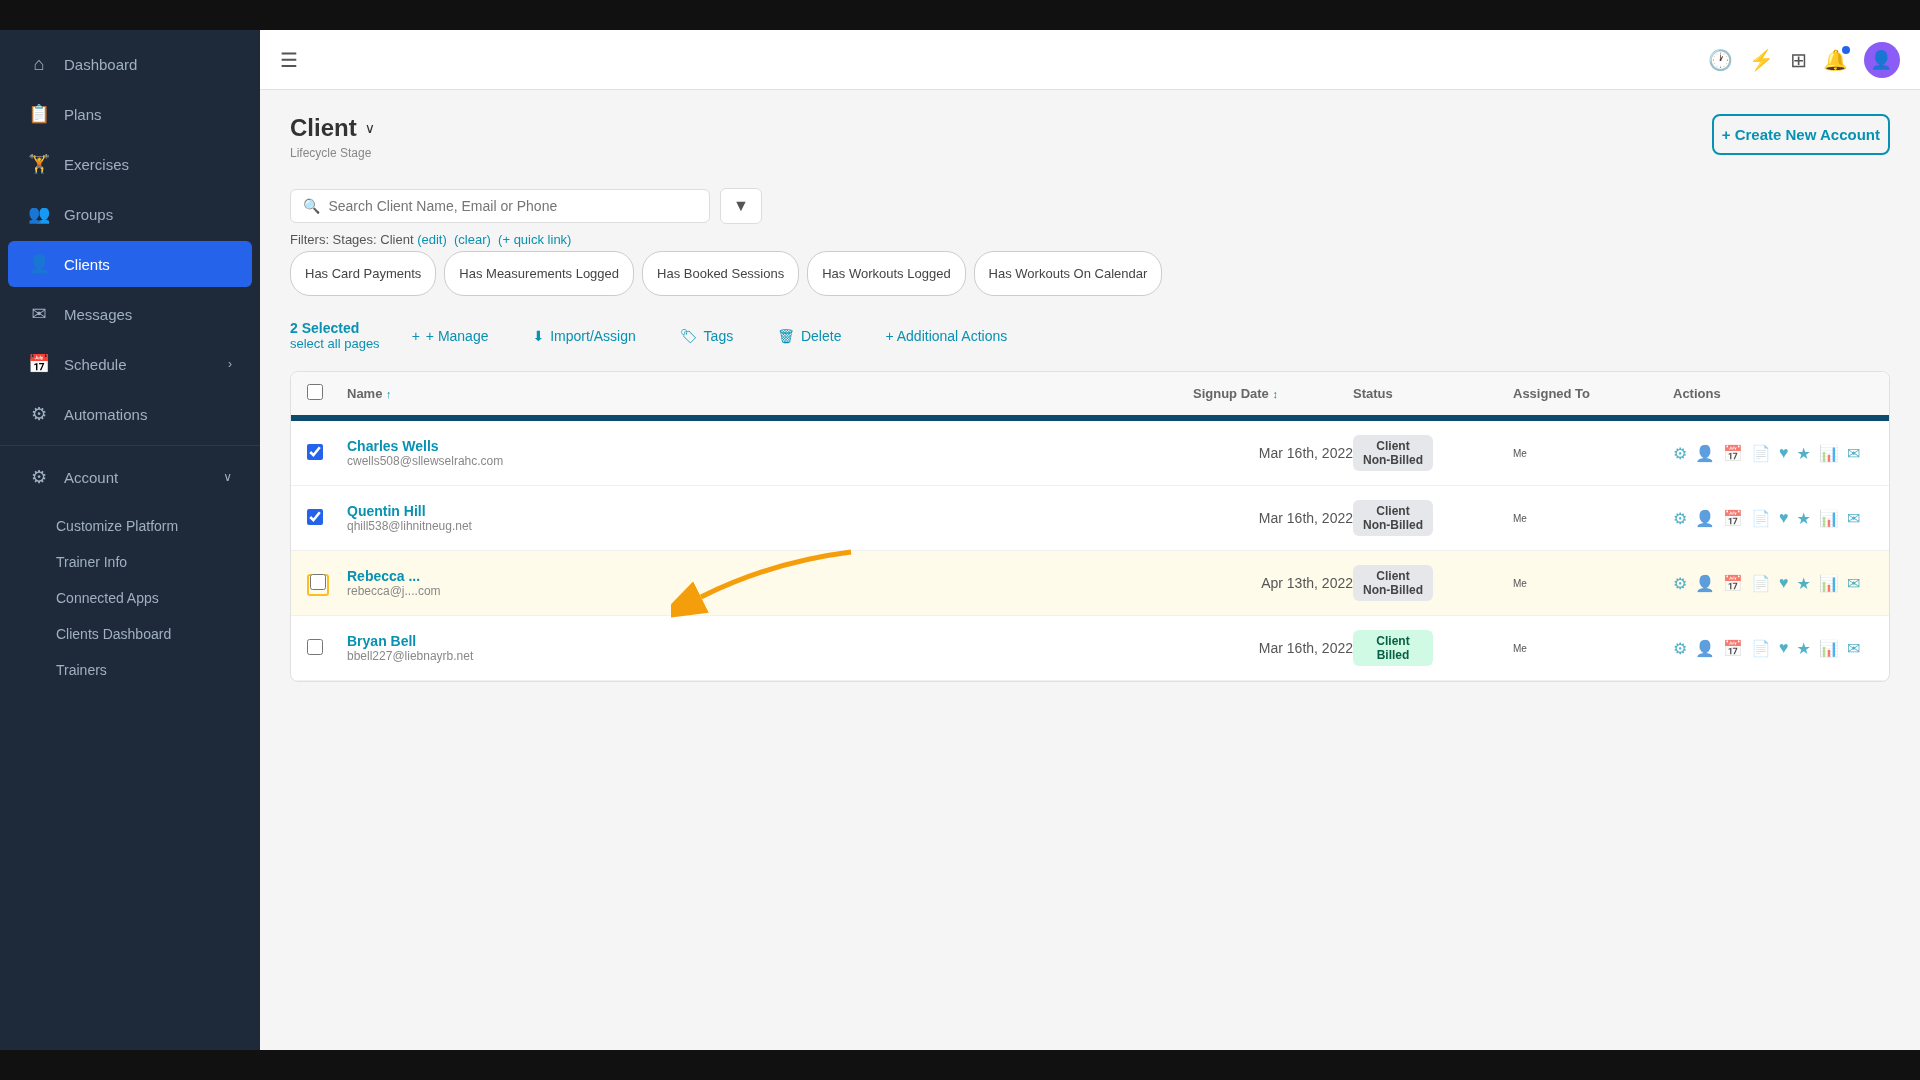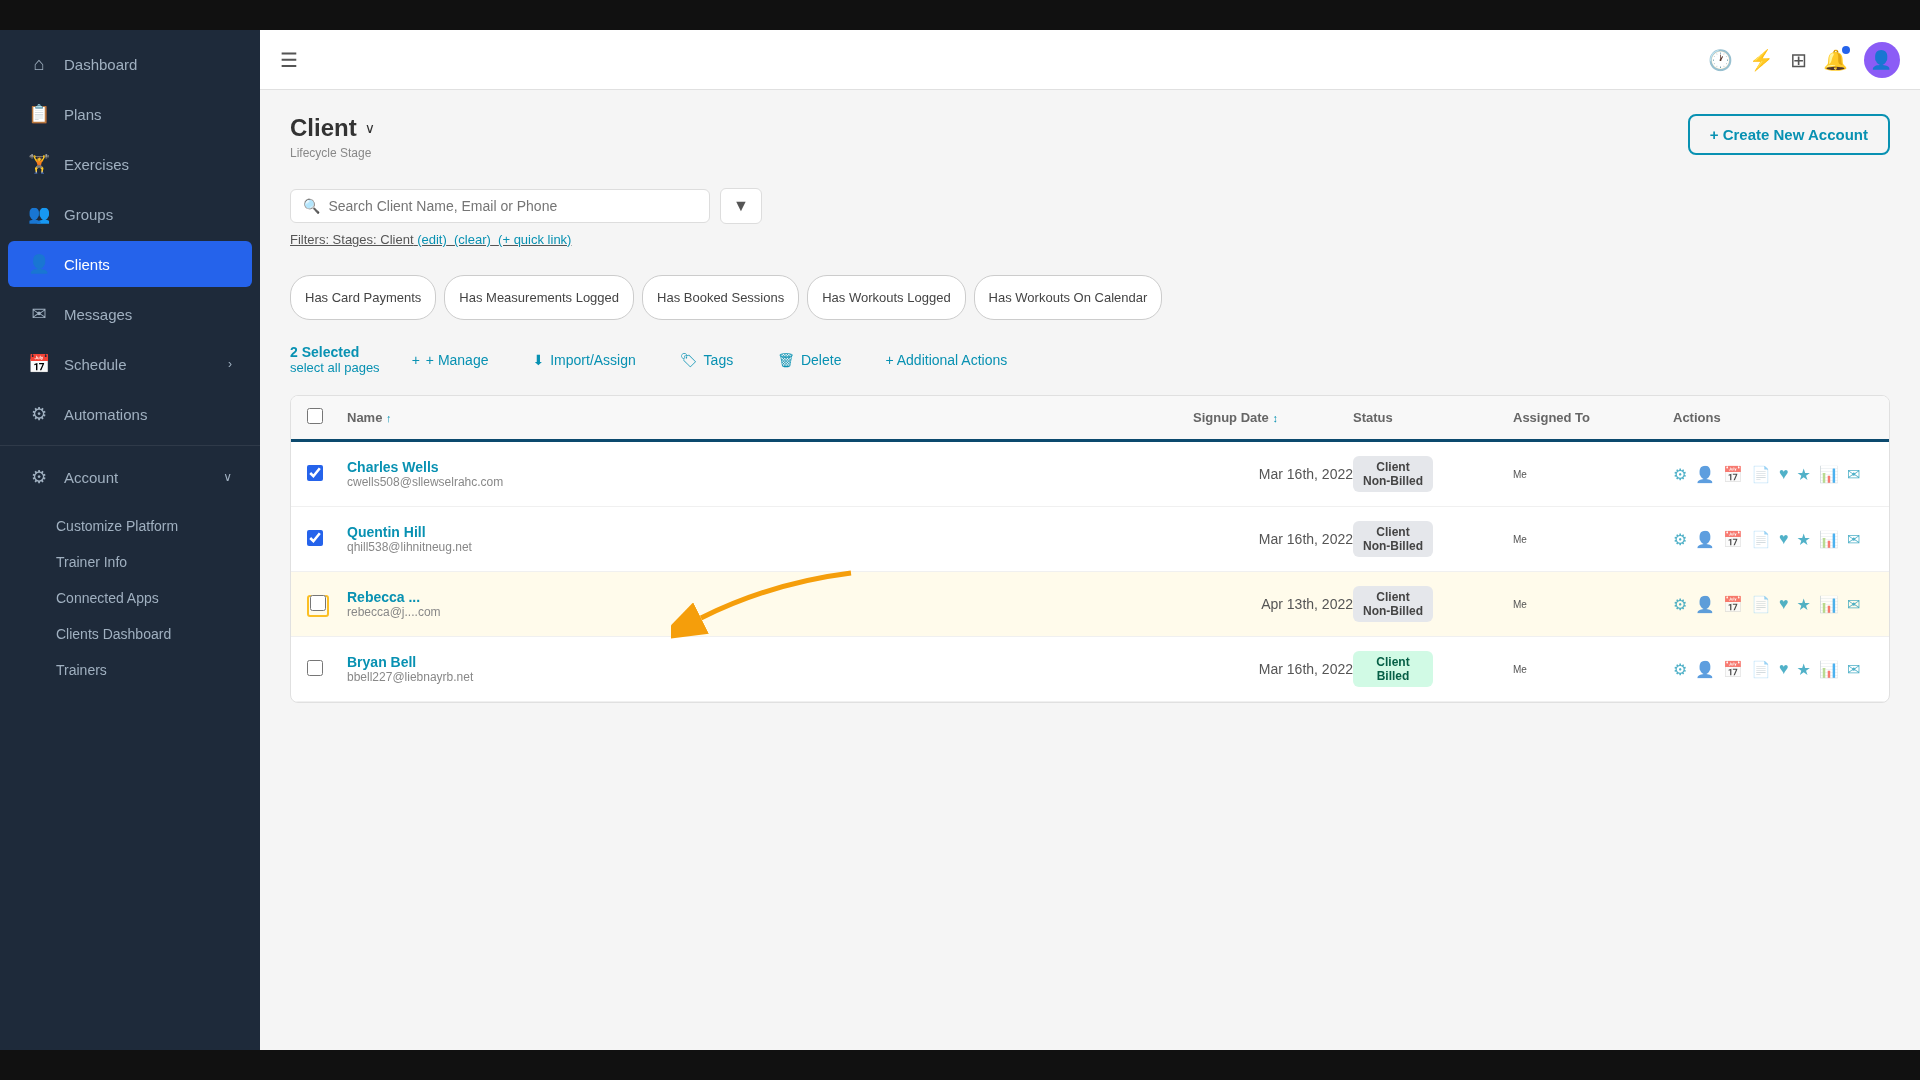--- a/index.html
+++ b/index.html
@@ -41,39 +41,39 @@
     .page-header { display: flex; align-items: center; gap: 8px; margin-bottom: 4px; }
     .page-title { font-size: 24px; font-weight: 700; color: #333; }
     .page-title-chevron { color: #333; font-size: 14px; }
     .lifecycle-label { font-size: 12px; color: #888; margin-bottom: 16px; }
 
     .search-filter-row { display: flex; align-items: center; gap: 10px; margin-bottom: 8px; }
     .search-box { display: flex; align-items: center; background: #fff; border: 1px solid #ddd; border-radius: 6px; padding: 8px 12px; width: 420px; gap: 8px; }
     .search-box input { border: none; outline: none; font-size: 14px; color: #555; width: 100%; background: transparent; }
     .search-icon { color: #999; font-size: 14px; }
     .filter-btn { background: #fff; border: 1px solid #ddd; border-radius: 6px; padding: 8px 12px; cursor: pointer; color: #555; font-size: 16px; }
-    .create-btn { margin-left: auto; background: transparent; border: 2px solid #0891b2; color: #0891b2; border-radius: 8px; padding: 10px 20px; font-size: 15px; font-weight: 600; cursor: pointer; white-space: nowrap; }
-
-    .filters-bar { font-size: 13px; color: #555; margin-bottom: 28px; text-decoration: underline; }
+    .create-btn { margin-left: auto; background: transparent; border: 2px solid #0891b2; color: #0891b2; border-radius: 8px; padding: 10px 8px; font-size: 15px; font-weight: 600; cursor: pointer; white-space: nowrap; }
+
+    .filters-bar { font-size: 13px; color: #555; margin-bottom: 4px; }
     .filters-bar a { color: #0891b2; cursor: pointer; text-decoration: none; }
 
     .quick-links { margin-bottom: 16px; }
     .quick-links-label { font-size: 13px; color: #555; margin-bottom: 8px; }
     .quick-links-label a { color: #0891b2; cursor: pointer; text-decoration: none; }
     .quick-link-tags { display: flex; gap: 8px; flex-wrap: wrap; }
     .quick-link-tag { background: #fff; border: 1px solid #ccc; border-radius: 20px; padding: 14px 14px; font-size: 13px; color: #444; cursor: pointer; }
 
     .bulk-actions { display: flex; align-items: center; gap: 20px; margin-bottom: 12px; padding: 8px 0; }
     .selected-count { font-size: 14px; color: #0891b2; font-weight: 600; }
     .select-all-link { font-size: 13px; color: #0891b2; cursor: pointer; display: block; }
     .bulk-btn { display: flex; align-items: center; gap: 6px; color: #0891b2; font-size: 14px; cursor: pointer; padding: 6px 12px; border-radius: 4px; border: none; background: transparent; }
 
     
     .client-table { background: #fff; border-radius: 8px; border: 1px solid #e0e0e0; overflow: hidden; }
-    .table-header { display: grid; grid-template-columns: 40px 1fr 160px 160px 160px 200px; align-items: center; padding: 12px 16px; background: #f8f8f8; border-bottom: 3px solid #0c4a6e; font-size: 13px; font-weight: 600; color: #666; }
+    .table-header { display: grid; grid-template-columns: 40px 1fr 160px 160px 160px 200px; align-items: center; padding: 12px 16px; background: #f8f8f8; border-bottom: 6px solid #0c4a6e; font-size: 13px; font-weight: 600; color: #666; }
     .table-row { display: grid; grid-template-columns: 40px 1fr 160px 160px 160px 200px; align-items: center; padding: 14px 16px; border-bottom: 1px solid #f0f0f0; font-size: 14px; position: relative; }
     .table-row.highlighted { background: #fffbeb; }
     .col-name .client-name { color: #0891b2; font-weight: 600; cursor: pointer; font-size: 14px; }
     .col-name .client-email { color: #888; font-size: 12px; }
     .col-signup { color: #555; font-size: 14px; text-align: right; }
     .status-badge { display: inline-block; padding: 4px 10px; border-radius: 6px; font-size: 12px; font-weight: 600; background: #e5e7eb; color: #444; text-align: center; min-width: 80px; }
     .status-badge.client-non-billed { background: #e5e7eb; color: #444; }
     .status-badge.client-billed { background: #d1fae5; color: #065f46; }
     .col-assigned { color: #555; font-size: 10px; }
     .col-actions { display: flex; align-items: center; gap: 8px; }

